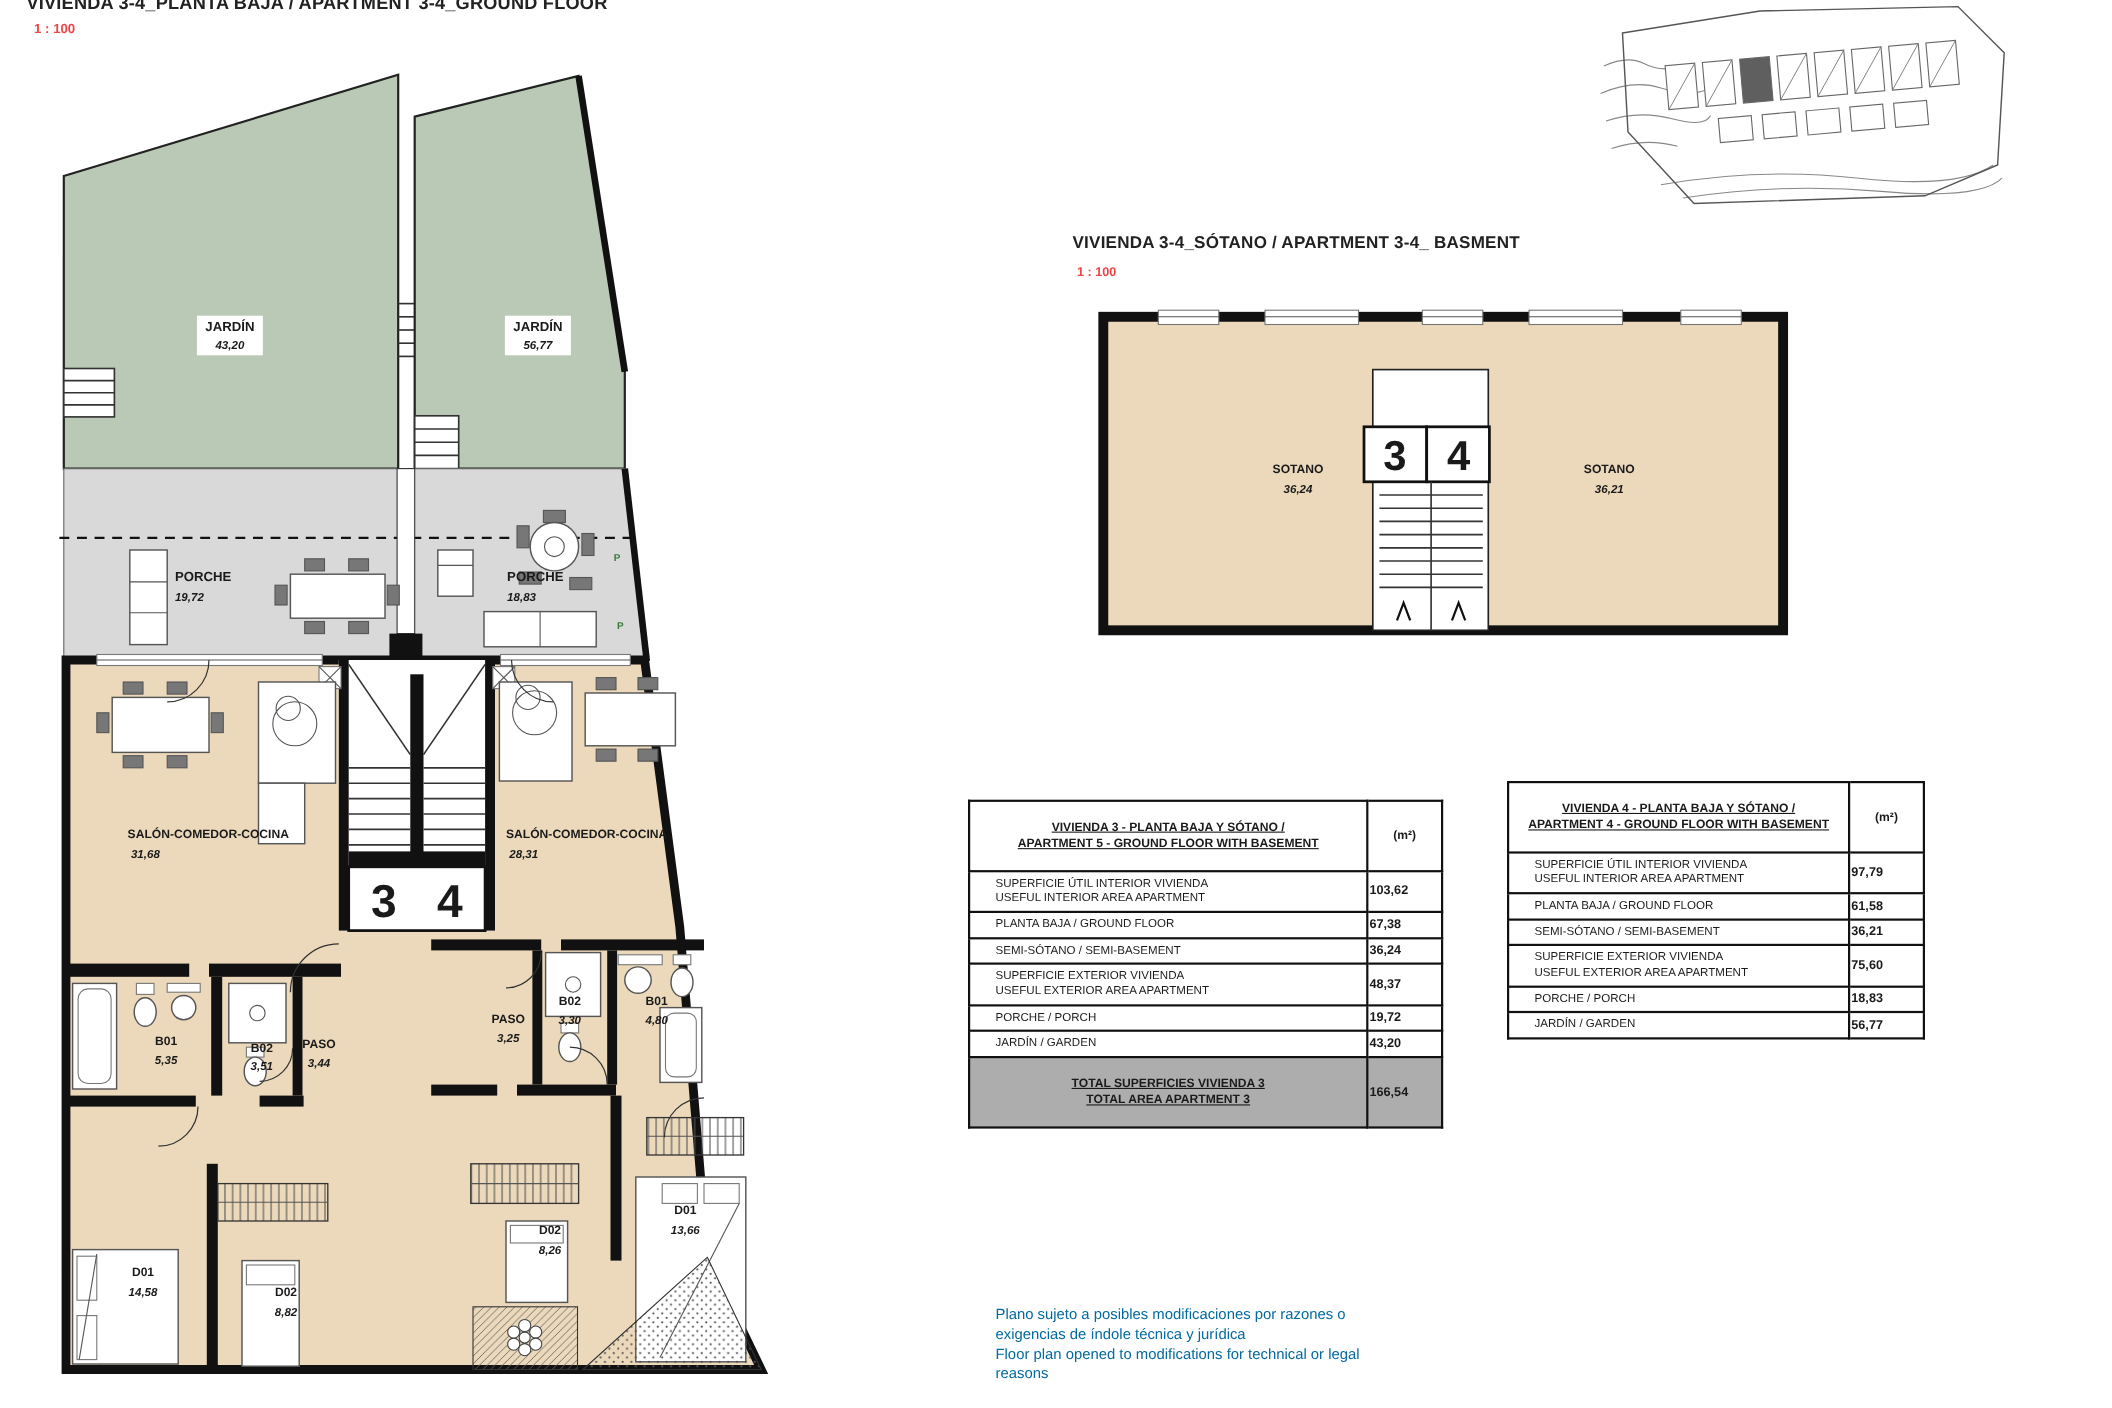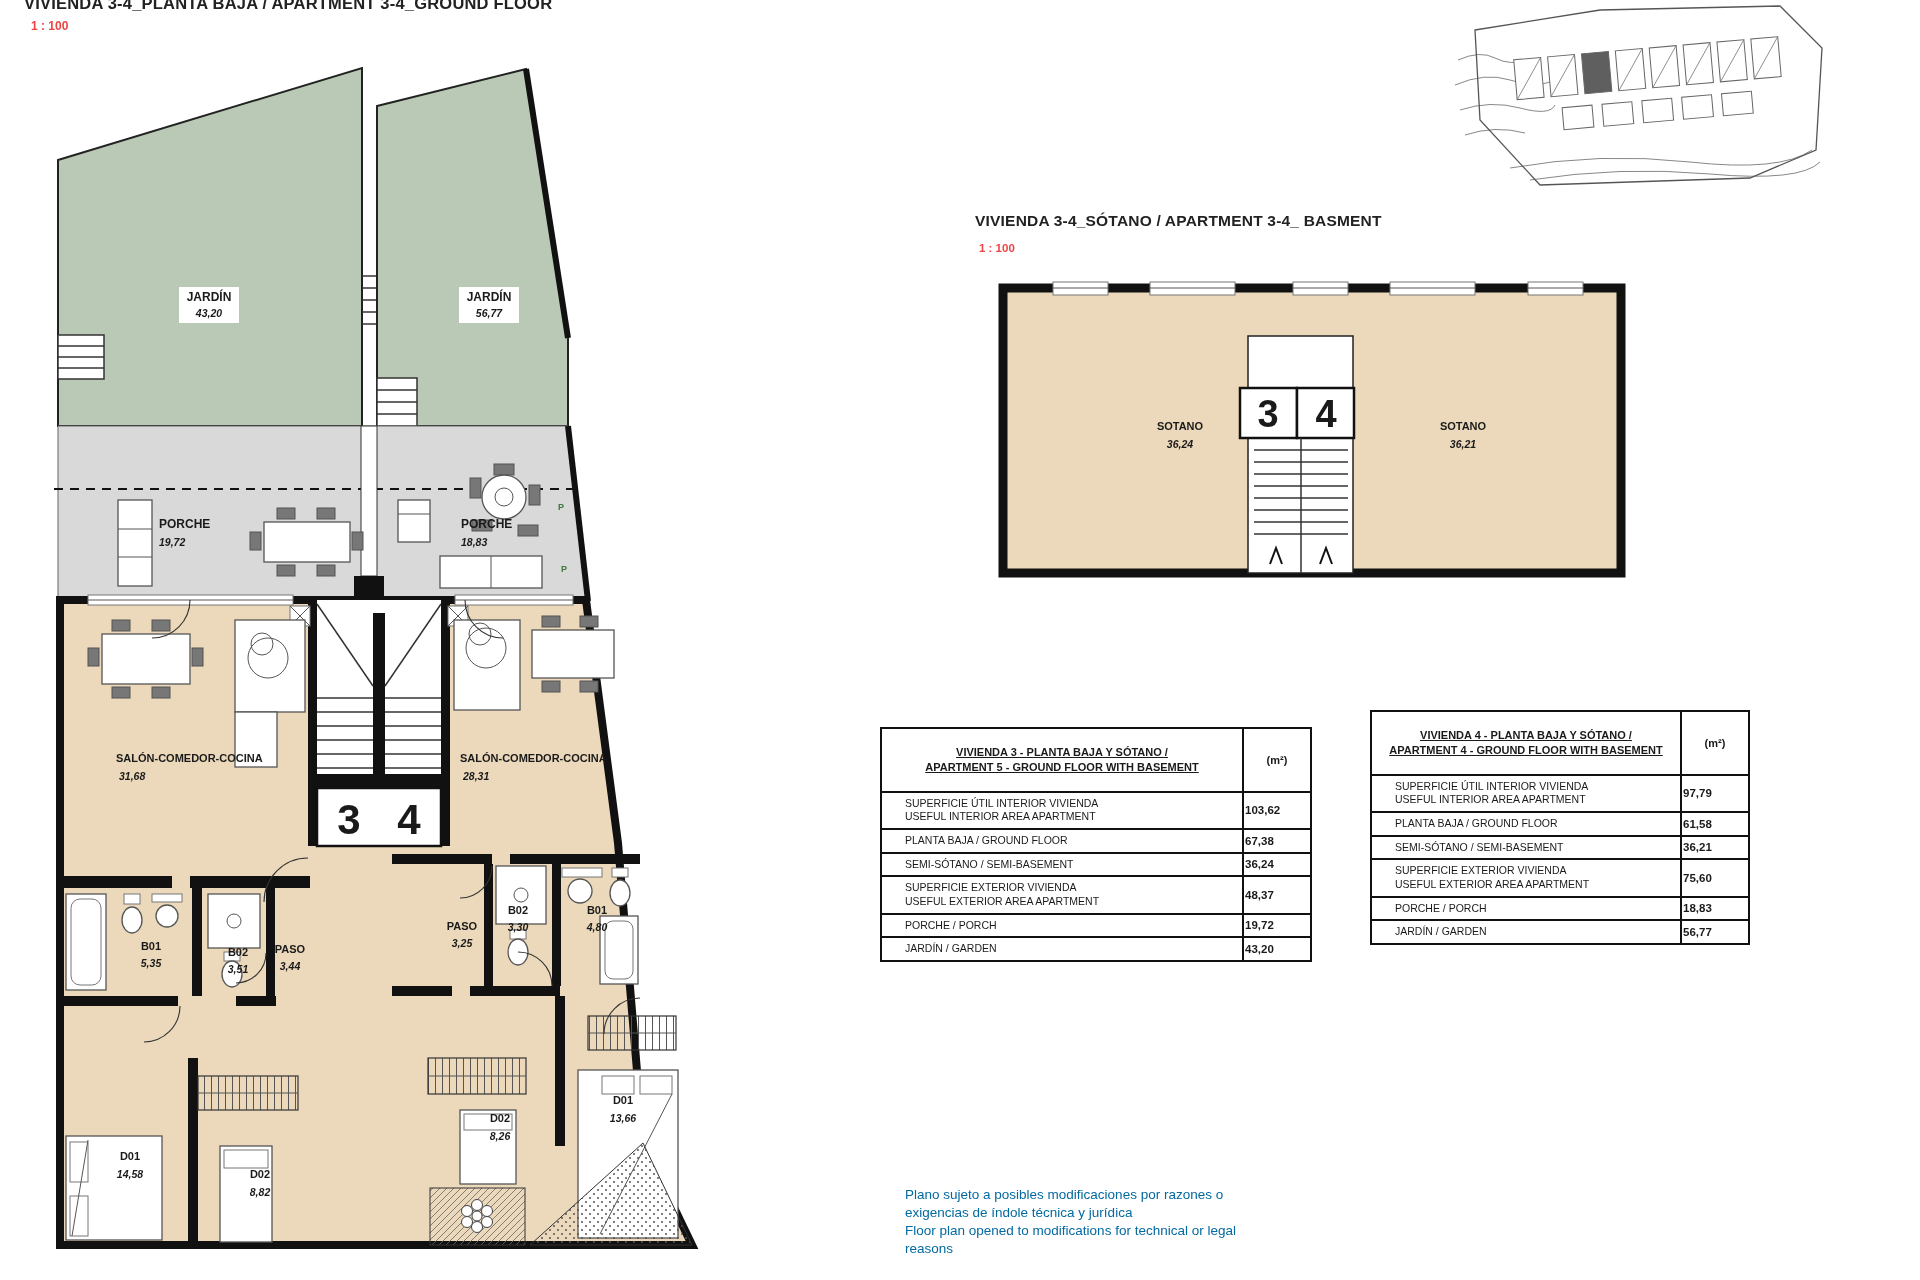--- a/index.html
+++ b/index.html
@@ -466,20 +466,27 @@
             <div>PORCHE / PORCH</div>
           </td>
       <td class="val">19,72</td>
     </tr>
     <tr>
       <td class="lbl">
             <div>JARDÍN / GARDEN</div>
           </td>
       <td class="val">43,20</td>
     </tr>
+    <tr class="tot">
+      <td class="ttl">
+        <div>TOTAL SUPERFICIES VIVIENDA 3</div>
+        <div>TOTAL AREA APARTMENT 3</div>
+      </td>
+      <td class="val">166,54</td>
+    </tr>
   </tbody>
     </table>
 </div>
 
 <div class="area-table" style="left:1370px;top:710px;width:380px">
   <table>
     <tbody>
         <tr class="hdr">
       <td class="ttl">
         <div>VIVIENDA 4 - PLANTA BAJA Y SÓTANO /</div>

